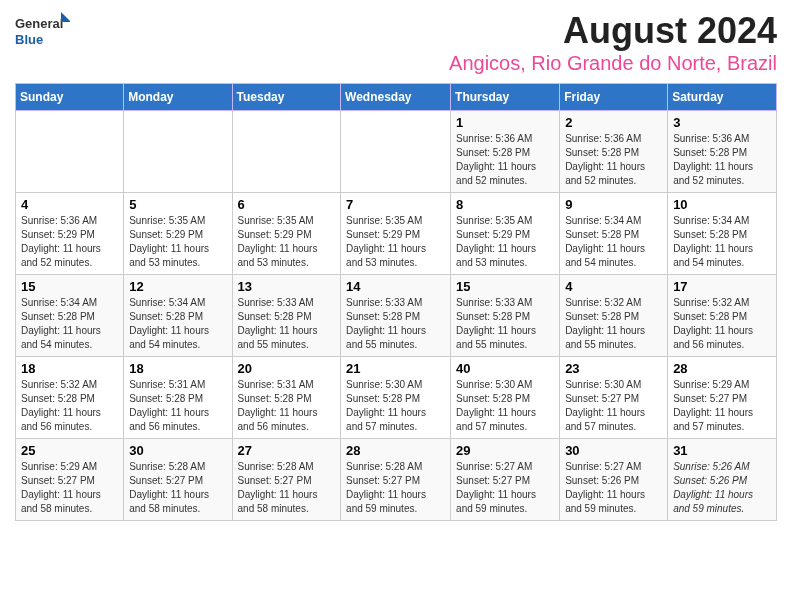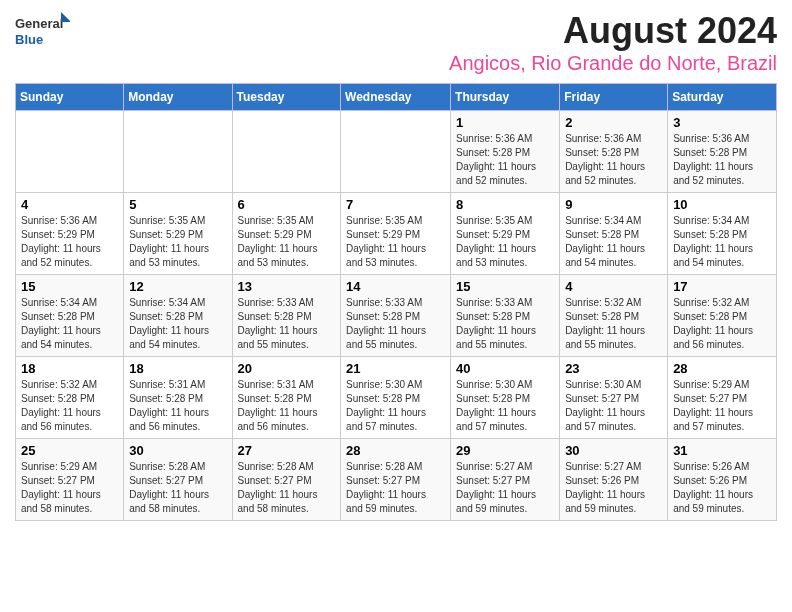--- a/index.html
+++ b/index.html
@@ -292,19 +292,19 @@
 Daylight: 11 hours and 59 minutes.</div>
         </td>
         <td>
           <span class="day-number">30</span>
           <div class="day-info" style="white-space: pre-line;">Sunrise: 5:27 AM
 Sunset: 5:26 PM
 Daylight: 11 hours and 59 minutes.</div>
         </td>
         <td>
           <span class="day-number">31</span>
-          <div class="day-info" style="white-space: pre-line;">Sunrise: 5:26 AM
+          <div class="day-info" style="white-space: pre-line; font-style: italic;">Sunrise: 5:26 AM
 Sunset: 5:26 PM
 Daylight: 11 hours and 59 minutes.</div>
         </td>
       </tr>
     </tbody>
 </table>
 
 </body></html>

